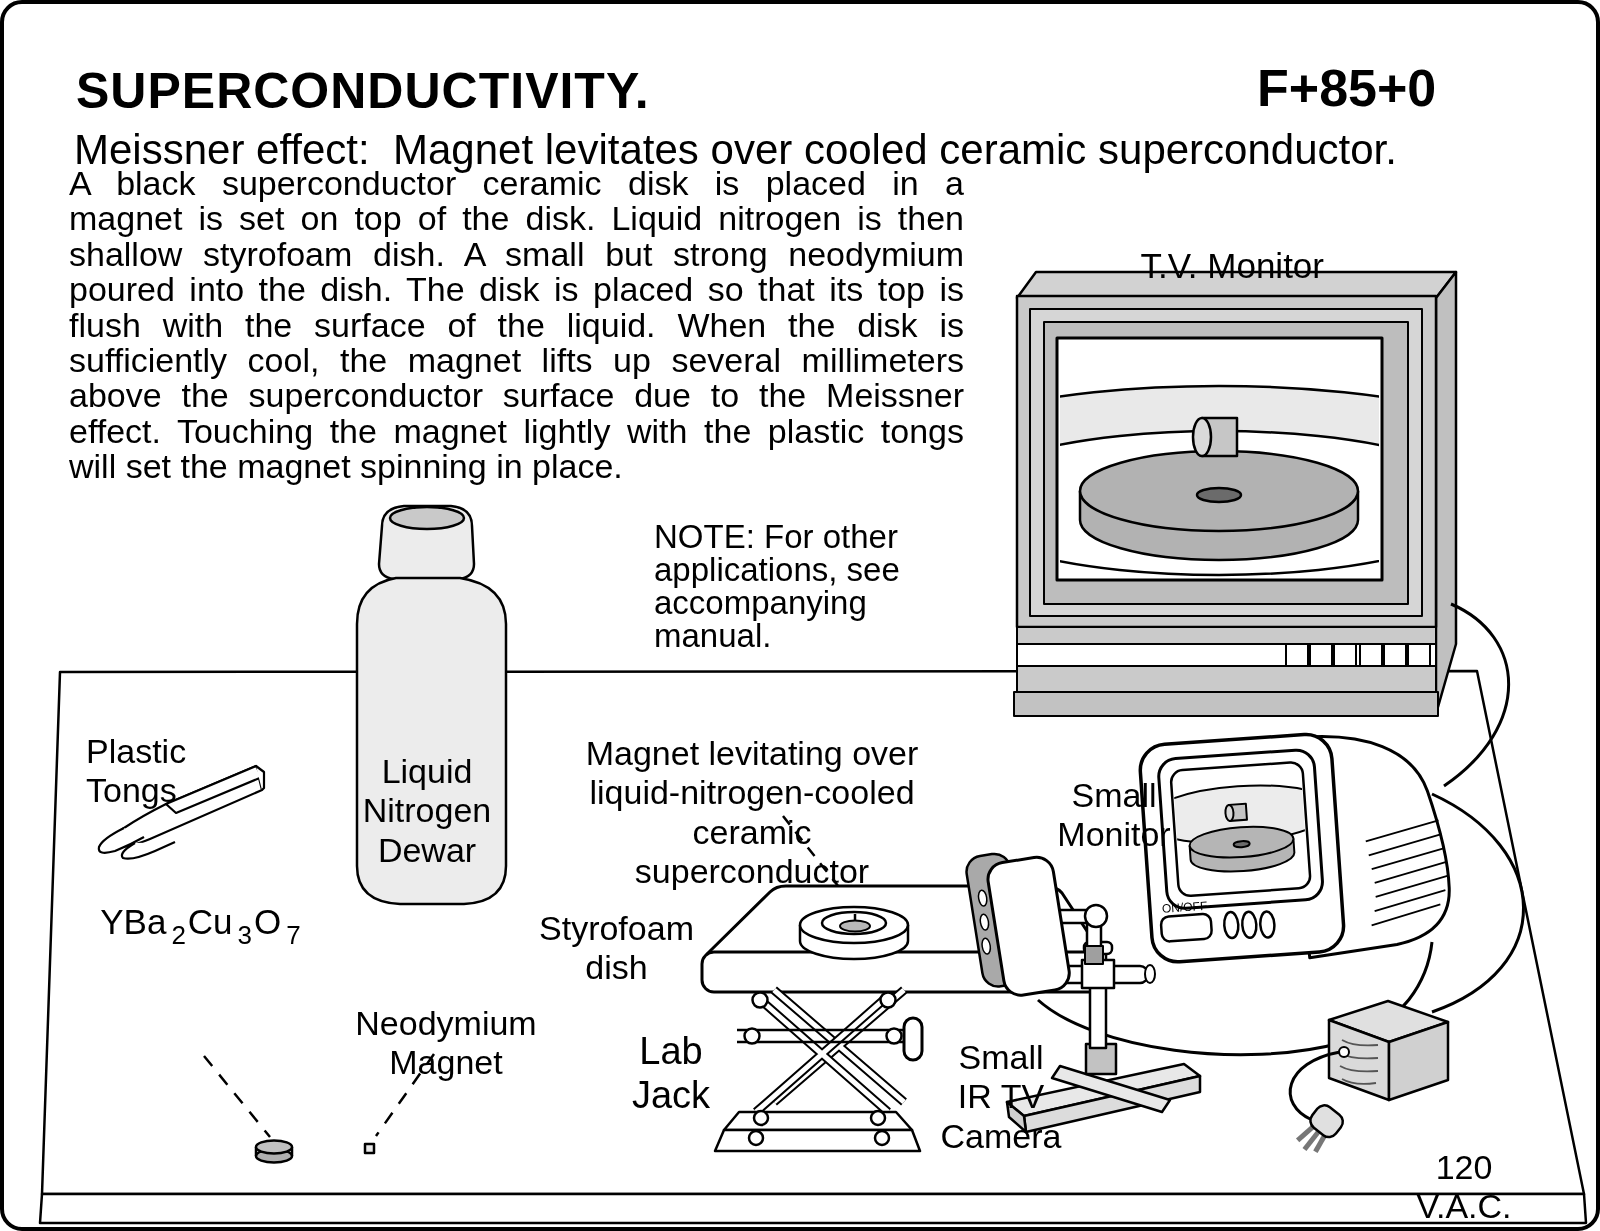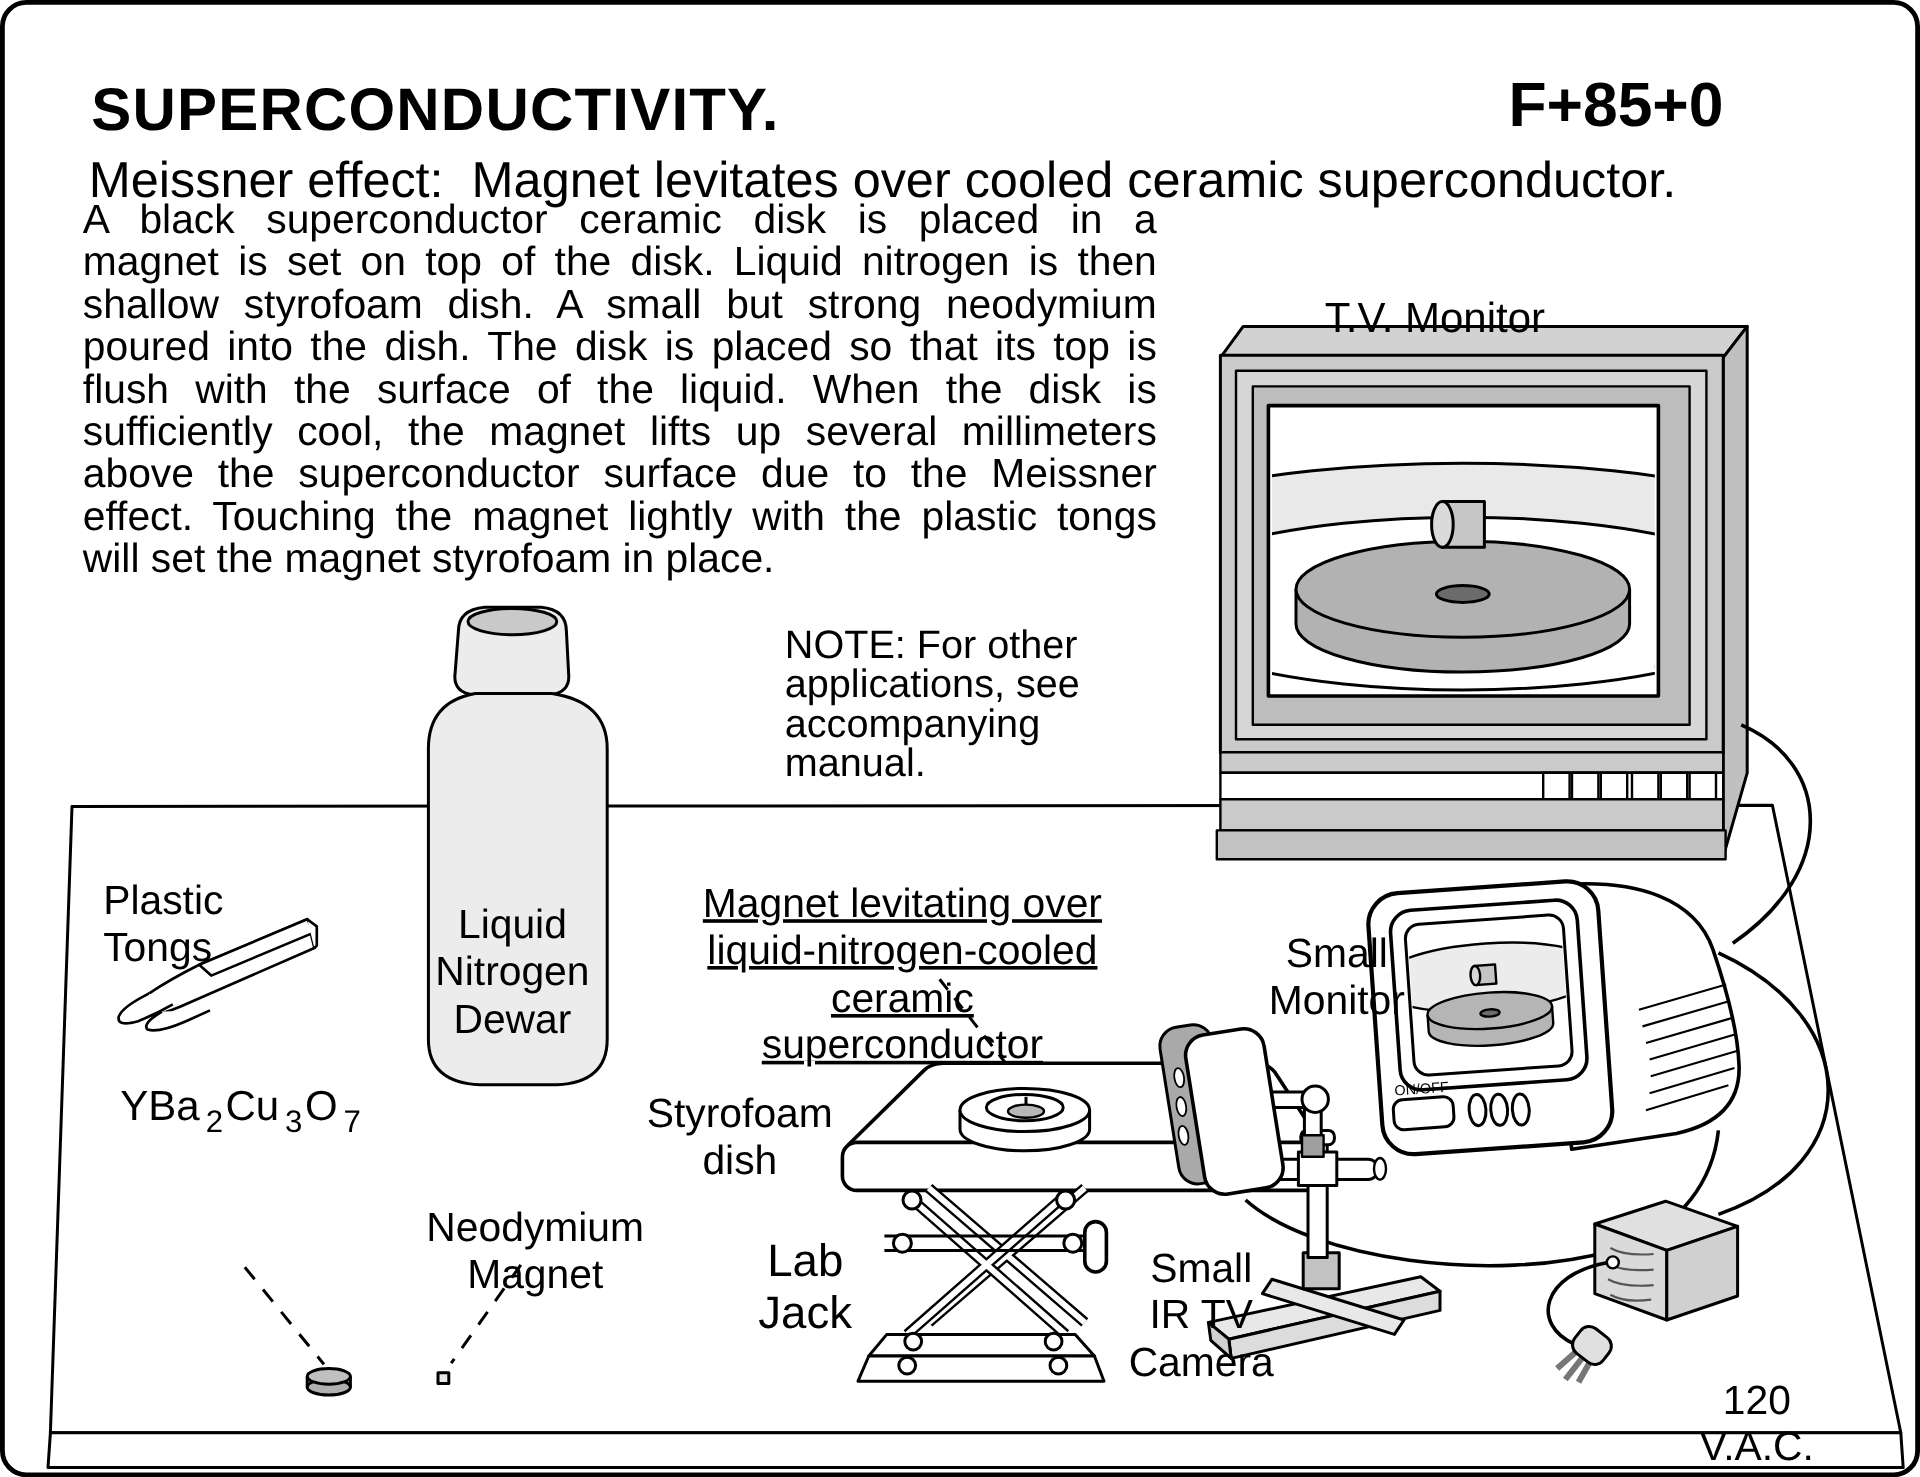--- a/index.html
+++ b/index.html
@@ -232,29 +232,29 @@
 
   <div class="para">
     <div class="pline">A black superconductor ceramic disk is placed in a</div>
     <div class="pline">magnet is set on top of the disk. Liquid nitrogen is then</div>
     <div class="pline">shallow styrofoam dish. A small but strong neodymium</div>
     <div class="pline">poured into the dish. The disk is placed so that its top is</div>
     <div class="pline">flush with the surface of the liquid. When the disk is</div>
     <div class="pline">sufficiently cool, the magnet lifts up several millimeters</div>
     <div class="pline">above the superconductor surface due to the Meissner</div>
     <div class="pline">effect. Touching the magnet lightly with the plastic tongs</div>
-    <div class="pline last">will set the magnet styrofoam in place.</div>
+    <div class="pline last">will set the magnet spinning in place.</div>
   </div>
 
   <div class="lbl note">NOTE: For other
 applications, see
 accompanying
 manual.</div>
 
-  <div class="lbl" style="left:1100px; top:214px; width:220px; text-align:left; font-size:35px;">T.V. Monitor</div>
+  <div class="lbl" style="left:1100px; top:214px; width:220px; text-align:right; font-size:35px;">T.V. Monitor</div>
 
   <div class="lbl" style="left:82px; top:700px;">Plastic
 Tongs</div>
 
   <div class="lbl c" style="left:332px; top:720px; width:182px;">Liquid
 Nitrogen
 Dewar</div>
 
   <div class="formulaWrap">
     <div class="formula">
@@ -264,21 +264,21 @@
 
   <div class="lbl c" style="left:351px; top:972px; width:182px;">Neodymium
 Magnet</div>
 
   <div class="lbl c" style="left:520px; top:877px; width:185px;">Styrofoam
 dish</div>
 
   <div class="lbl c" style="left:599px; top:997px; width:136px; font-size:38px;">Lab
 Jack</div>
 
-  <div class="lbl c" style="left:570px; top:702px; width:356px;text-decoration:underline;">Magnet levitating over
+  <div class="lbl c" style="left:570px; top:702px; width:356px;">Magnet levitating over
 liquid-nitrogen-cooled
 ceramic superconductor</div>
 
   <div class="lbl c" style="left:1020px; top:744px; width:180px;">Small
 Monitor</div>
 
   <div class="lbl c" style="left:918px; top:1006px; width:158px;">Small
 IR TV
 Camera</div>
 

